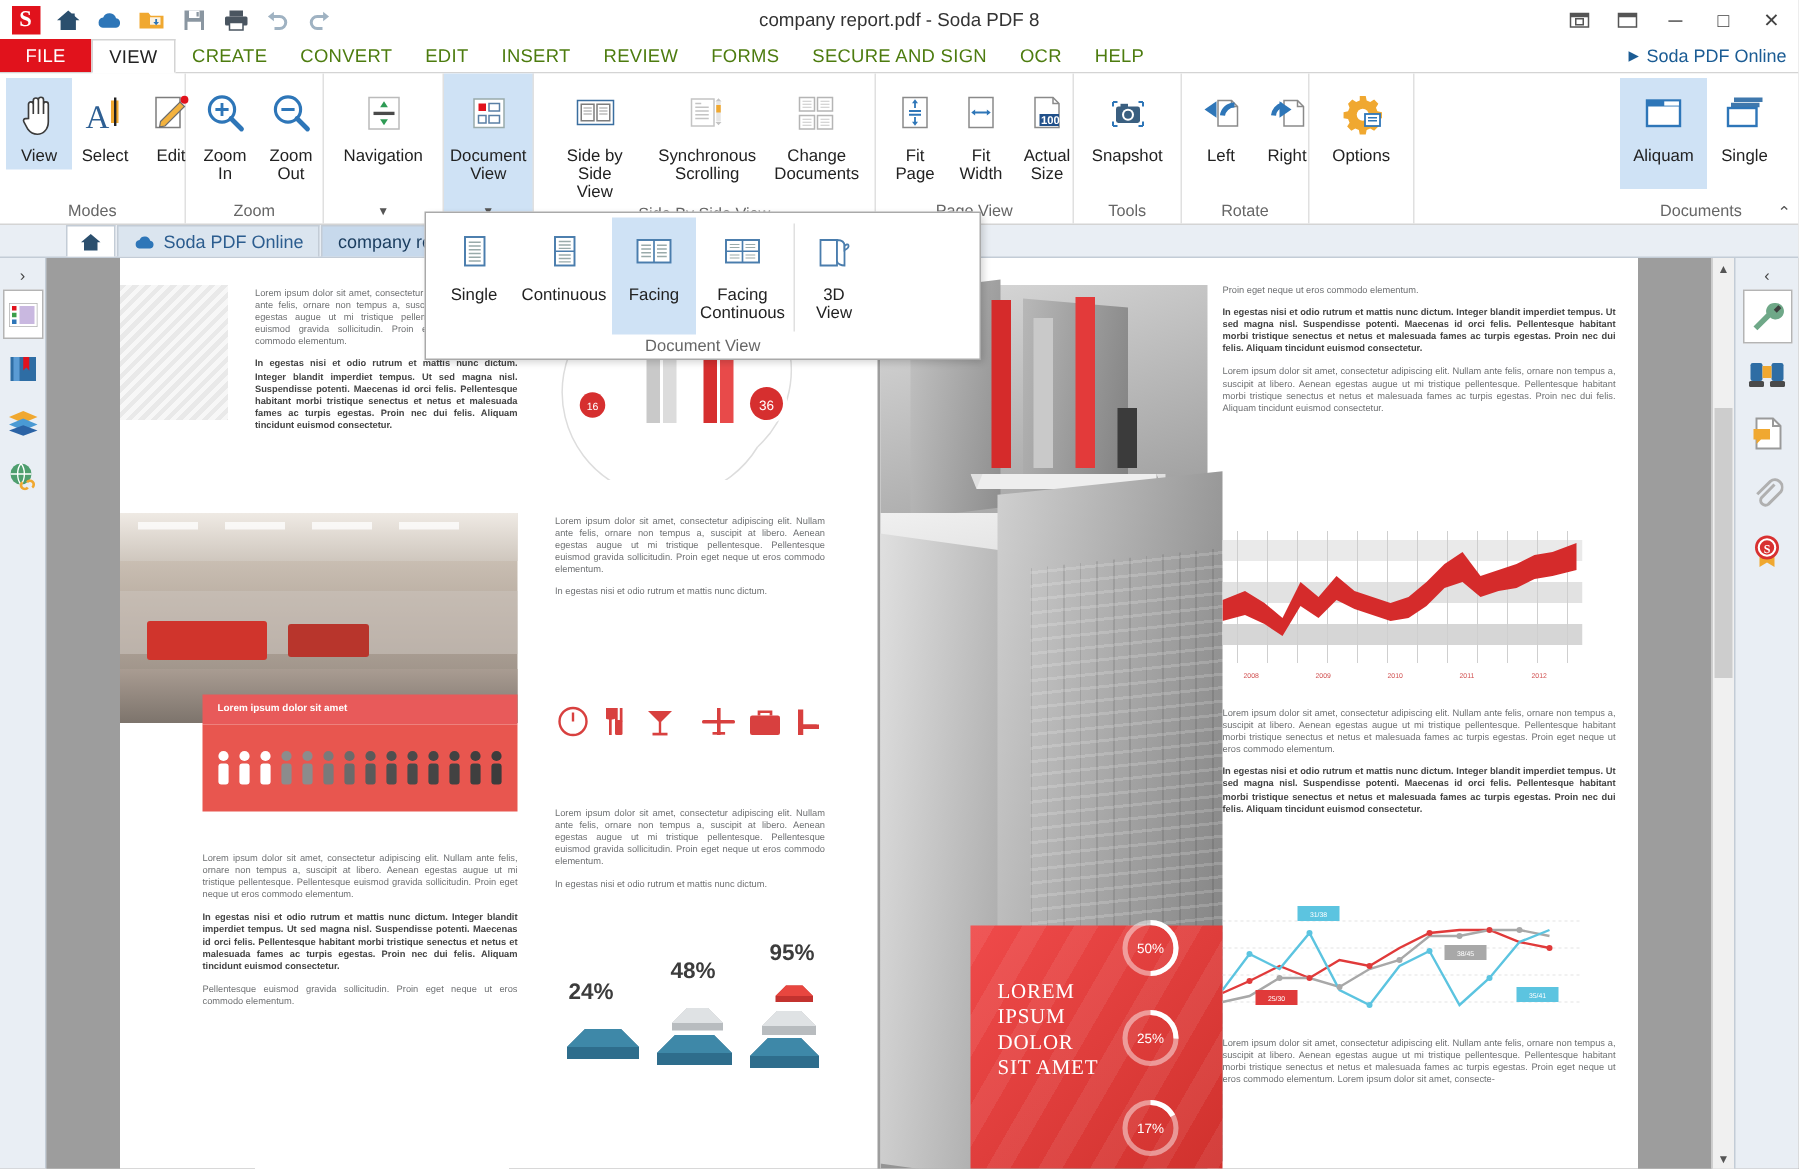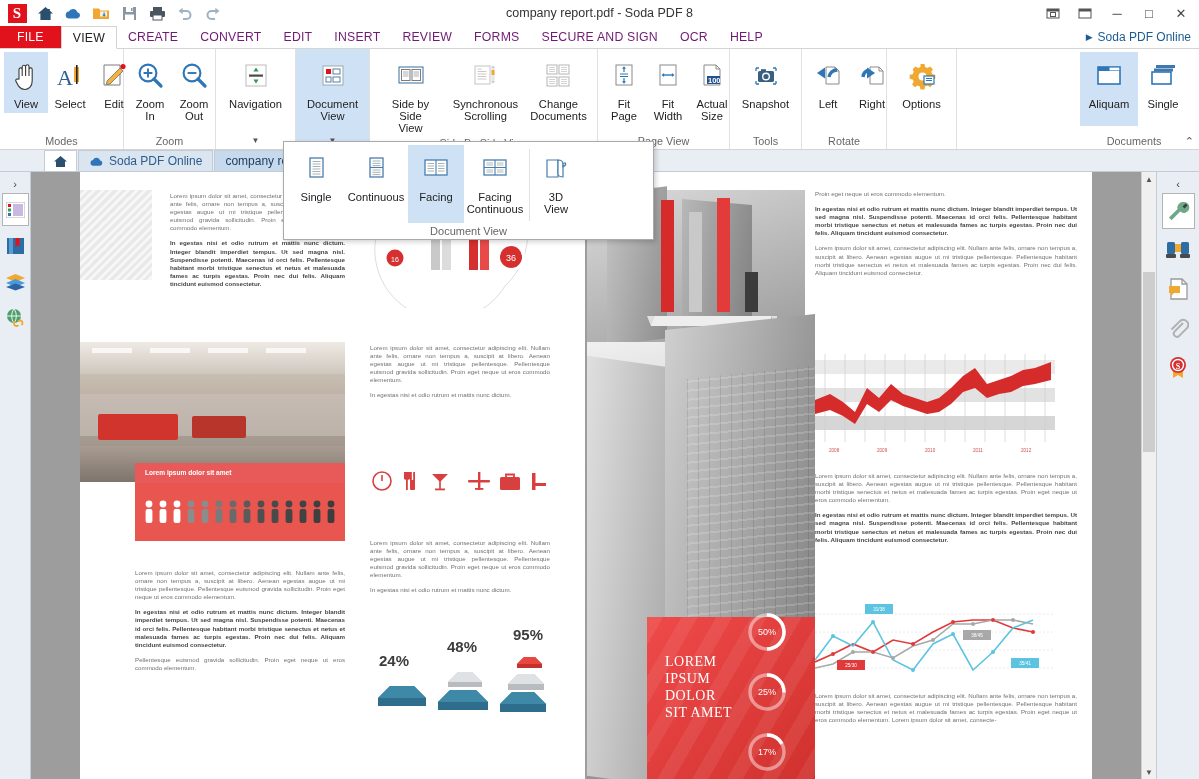--- a/index.html
+++ b/index.html
@@ -18,21 +18,21 @@
   .title-text { position:absolute; left:0; right:0; text-align:center;
     font-size:12.5px; color:#333; pointer-events:none; }
   .wbtns { margin-left:auto; display:flex; align-items:center; padding-right:2px;}
   .wbtn { width:32px; height:26px; display:flex; align-items:center;
     justify-content:center; color:#444; font-size:13px; cursor:pointer; }
 
   
   .menubar { height:23px; background:#fff; display:flex; align-items:stretch;
     position:relative; border-bottom:1px solid #d4d4d4; }
   .tab { padding:0 11px; display:flex; align-items:center; font-size:12.3px;
-    color:#701a75; cursor:pointer; letter-spacing:.2px; }
+    color:#4d7c0f; cursor:pointer; letter-spacing:.2px; }
   .tab.file { background:#e1121c; color:#fff; font-weight:normal; padding:0 17px;}
   .tab.active { background:#fff; color:#222; border:1px solid #d4d4d4;
     border-bottom:1px solid #fff; margin-bottom:-1px; }
   .online-link { margin-left:auto; display:flex; align-items:center;
     font-size:12px; color:#1b5c94; padding-right:8px; gap:5px; cursor:pointer; }
 
   
   .ribbon { height:101px; background:#fff; display:flex; align-items:stretch;
     border-bottom:1px solid #d4d4d4; position:relative; }
   .group { display:flex; flex-direction:column; position:relative;
@@ -266,21 +266,21 @@
             </svg>
         </div>
         <div class="rb-lbl">Navigation</div>
       </div>
     </div>
     <div class="group-label">
         <span class="dropcaret">▼</span>
       </div>
   </div>
 
-  <div class="group" style="width:74px;background:#cfe2f5;">
+  <div class="group" style="width:60px;background:#cfe2f5;">
     <div class="group-body" style="justify-content:center;">
       <div class="rb sel" style="background:transparent;">
         <div class="rb-ico">
           <svg width="30" height="31" viewBox="0 0 30 31">
               <rect x="5" y="5" width="20" height="19" fill="#fff" stroke="#9aa"></rect>
               <rect x="8" y="8" width="5" height="5" fill="#e1121c"></rect>
               <rect x="15" y="8" width="7" height="5" fill="none" stroke="#5a7fa5"></rect>
               <rect x="8" y="16" width="5" height="5" fill="none" stroke="#5a7fa5"></rect>
               <rect x="15" y="16" width="7" height="5" fill="none" stroke="#5a7fa5"></rect>
             </svg>
@@ -580,21 +580,21 @@
 
       <div class="page">
 
         <div style="position:absolute;left:0;top:18px;width:72px;height:90px;background:repeating-linear-gradient(135deg,#e9e9e9 0 3px,#f7f7f7 3px 6px);"></div>
 
         <div style="position:absolute;left:90px;top:20px;width:175px;">
           <p class="body">Lorem ipsum dolor sit amet, consectetur adipiscing elit. Nullam ante felis, ornare non tempus a, suscipit at libero. Aenean egestas augue ut mi tristique pellentesque. Pellentesque euismod gravida sollicitudin. Proin eget neque ut eros commodo elementum.</p>
           <p class="body"><b>In egestas nisi et odio rutrum et mattis nunc dictum. Integer blandit imperdiet tempus. Ut sed magna nisl. Suspendisse potenti. Maecenas id orci felis. Pellentesque habitant morbi tristique senectus et netus et malesuada fames ac turpis egestas. Proin nec dui felis. Aliquam tincidunt euismod consectetur.</b></p>
         </div>
 
-        <div style="position:absolute;left:285px;top:6px;width:180px;height:130px;">
+        <div style="position:absolute;left:285px;top:18px;width:180px;height:130px;">
           <svg width="180" height="130" viewBox="0 0 180 130">
             <path d="M20 35 A70 70 0 0 0 140 108" stroke="#ddd" stroke-width="1" fill="none"></path>
             <path d="M140 108 A70 70 0 0 0 160 38" stroke="#ddd" stroke-width="1" fill="none"></path>
             <rect x="66" y="16" width="9" height="76" fill="#c9c9c9"></rect>
             <rect x="77" y="10" width="9" height="82" fill="#dcdcdc"></rect>
             <rect x="104" y="5" width="9" height="87" fill="#d62f2f"></rect>
             <rect x="115" y="14" width="9" height="78" fill="#e84a4a"></rect>
             <circle cx="30" cy="80" r="11" fill="#fff"></circle>
               <circle cx="30" cy="80" r="8.5" fill="#d62f2f"></circle>
             <text x="30" y="83.5" font-size="7" text-anchor="middle" fill="#fff" font-family="Liberation Sans, sans-serif">16</text>

